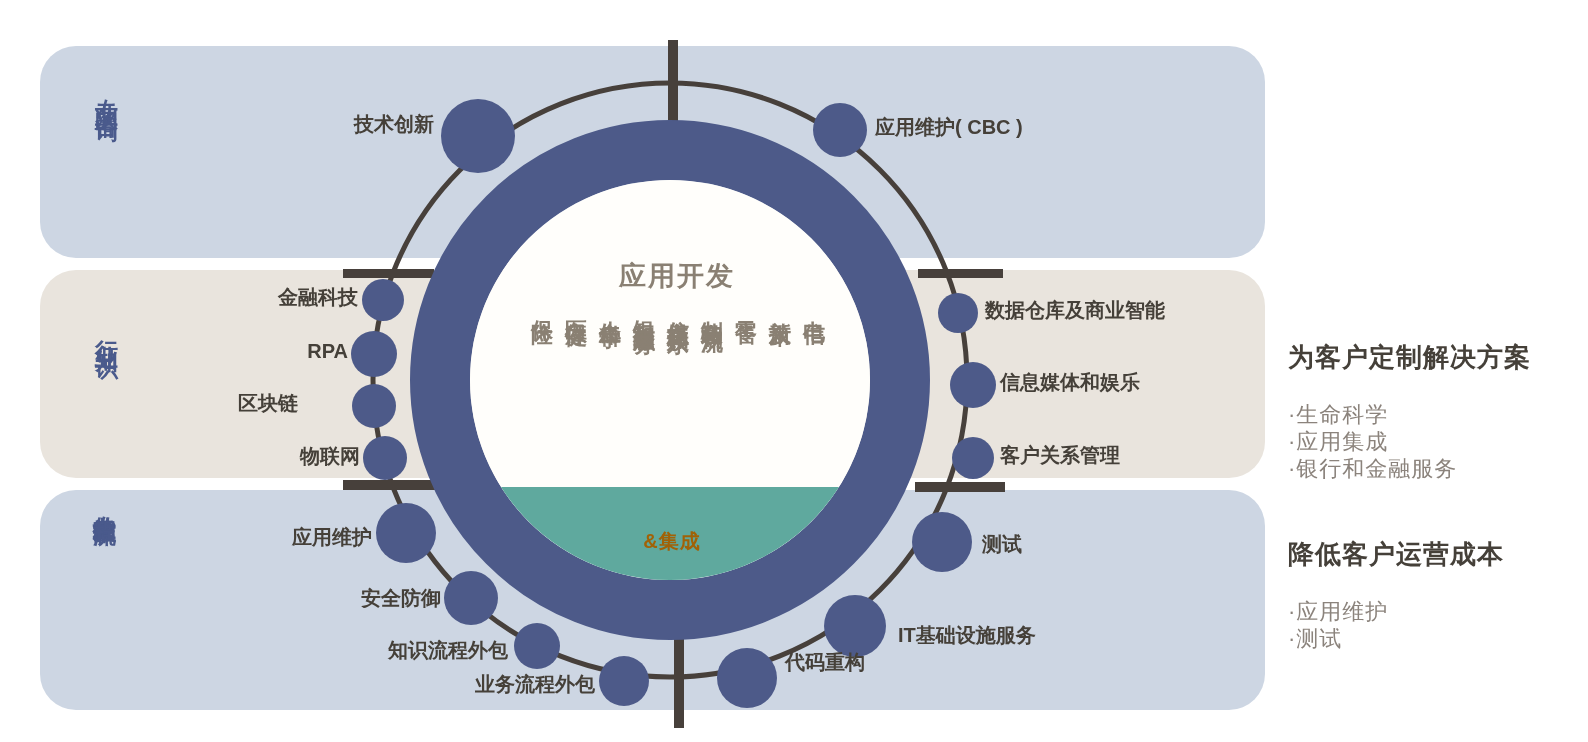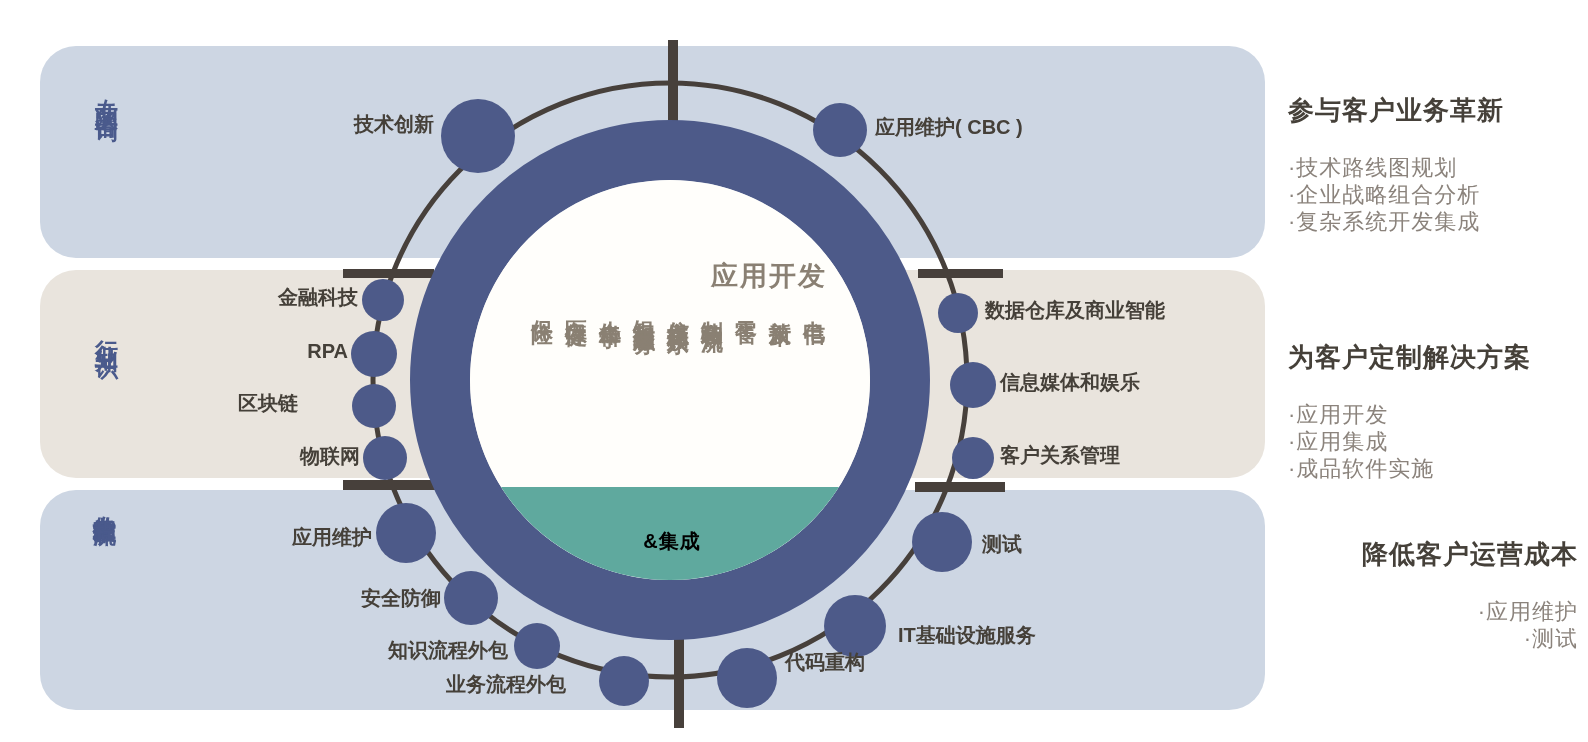--- a/index.html
+++ b/index.html
@@ -16,38 +16,38 @@
   .band-label{
     position:absolute;writing-mode:vertical-rl;text-orientation:upright;
     color:#4a5a8c;font-weight:bold;font-size:23px;letter-spacing:5px;line-height:30px;
   }
   .wheel{position:absolute;left:0;top:0;}
   .nl{
     position:absolute;white-space:nowrap;font-weight:bold;font-size:20px;
     line-height:26px;color:#454039;
   }
   .center-title{
-    position:absolute;left:527px;top:258px;width:300px;text-align:right;
+    position:absolute;left:527px;top:258px;width:300px;text-align:center;
     font-size:27px;font-weight:bold;color:#8a8073;letter-spacing:2px;
   }
   .industries{
     position:absolute;left:491px;top:303px;width:340px;height:250px;
     writing-mode:vertical-rl;text-orientation:upright;
   }
   .industries div{
     font-size:22px;font-weight:bold;color:#8a8073;line-height:34px;letter-spacing:2px;
   }
   .integration{
     position:absolute;left:572px;top:528px;width:200px;text-align:center;
-    font-size:20px;font-weight:bold;color:#000000;letter-spacing:1px;
+    font-size:20px;font-weight:bold;color:#a16207;letter-spacing:1px;
   }
   .panel{position:absolute;left:1288px;width:290px;}
   .panel-title{font-size:26px;font-weight:bold;color:#454039;margin:0 0 26px 0;letter-spacing:1px;}
   .panel-bullets div{font-size:22px;line-height:27px;color:#8b837c;letter-spacing:1px;}
-  .p1{top:93px;} .p2{top:340px;} .p3{top:537px;text-align:right;}
+  .p1{top:93px;} .p2{top:340px;} .p3{top:537px;}
 </style>
 </head>
 <body>
 
 <div class="stage">
 
   <div class="band blue band1"></div>
   <div class="band beige band2"></div>
   <div class="band blue band3"></div>
 
@@ -108,39 +108,31 @@
   <div class="nl" style="right:1230px;top:284px;">金融科技</div>
   <div class="nl" style="right:1240px;top:338px;">RPA</div>
   <div class="nl" style="right:1290px;top:390px;">区块链</div>
   <div class="nl" style="right:1228px;top:443px;">物联网</div>
   <div class="nl" style="left:985px;top:297px;">数据仓库及商业智能</div>
   <div class="nl" style="left:1000px;top:369px;">信息媒体和娱乐</div>
   <div class="nl" style="left:1000px;top:442px;">客户关系管理</div>
   <div class="nl" style="right:1216px;top:524px;">应用维护</div>
   <div class="nl" style="right:1147px;top:585px;">安全防御</div>
   <div class="nl" style="right:1080px;top:637px;">知识流程外包</div>
-  <div class="nl" style="right:1022px;top:671px;">业务流程外包</div>
+  <div class="nl" style="right:993px;top:671px;">业务流程外包</div>
   <div class="nl" style="left:785px;top:649px;">代码重构</div>
   <div class="nl" style="left:898px;top:622px;">IT基础设施服务</div>
   <div class="nl" style="left:982px;top:531px;">测试</div>
 
-  <div class="panel p1">
-    <div class="panel-title">参与客户业务革新</div>
-    <div class="panel-bullets">
-      <div>·技术路线图规划</div>
-      <div>·企业战略组合分析</div>
-      <div>·复杂系统开发集成</div>
-    </div>
-  </div>
   <div class="panel p2">
     <div class="panel-title">为客户定制解决方案</div>
     <div class="panel-bullets">
-      <div>·应用开发</div>
+      <div>·生命科学</div>
       <div>·应用集成</div>
-      <div>·成品软件实施</div>
+      <div>·银行和金融服务</div>
     </div>
   </div>
   <div class="panel p3">
     <div class="panel-title">降低客户运营成本</div>
     <div class="panel-bullets">
       <div>·应用维护</div>
       <div>·测试</div>
     </div>
   </div>
 

